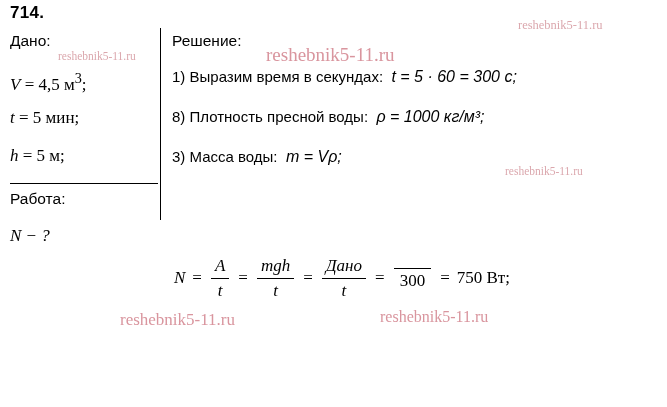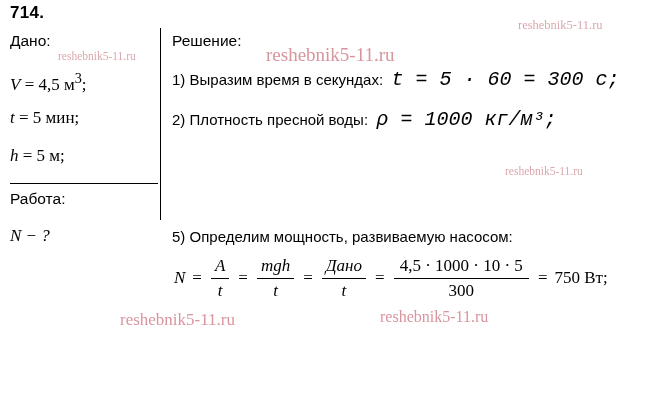--- a/index.html
+++ b/index.html
@@ -88,23 +88,23 @@
   .sol-title {
     font-family: "Liberation Sans", sans-serif;
     font-size: 15.5px;
   }
   .sol-step {
     font-family: "Liberation Sans", sans-serif;
     font-size: 15px;
     white-space: nowrap;
   }
   .math {
-    font-family: Liberation Mono, monospace;
-    font-style: italic;
-    font-size: 20px;
+    font-family: Liberation Sans, sans-serif;
+    font-style: italic;
+    font-size: 16px;
   }
 
   .s1 { position: absolute; left: 0;  top: 36px; }
   .s2 { position: absolute; left: 0;  top: 76px; }
   .s3 { position: absolute; left: 0;  top: 116px; }
   .s4 { position: absolute; left: 0;  top: 156px; }
   .s5 { position: absolute; left: 0;  top: 196px; }
 
   
   .formula {
@@ -192,25 +192,25 @@
     <div class="lbl row-find-label">Работа:</div>
 
     <div class="given-line row-n">N −  ?</div>
   </div>
 
   <div class="solution-col">
     <div class="sol-title">Решение:</div>
 
     <div class="sol-step s1"><span>1) Выразим время в секундах:</span>&nbsp;&nbsp;<span class="math">t = 5 · 60 = 300 с;</span></div>
 
-    <div class="sol-step s2"><span>2) Плотность пресной воды:</span>&nbsp;&nbsp;<span class="math">ρ = 1000 кг/м³;</span></div>
-
-
-
-    <div class="sol-step s5"><span>5) Определим мощность, развиваемую насосом:</span></div>
+    <div class="sol-step s2"><span>8) Плотность пресной воды:</span>&nbsp;&nbsp;<span class="math">ρ = 1000 кг/м³;</span></div>
+
+    <div class="sol-step s3"><span>3) Масса воды:</span>&nbsp;&nbsp;<span class="math">m = Vρ;</span></div>
+
+
   </div>
 
   <div class="formula">
     <span class="var">N</span>
     <span class="op">=</span>
 
     <span class="frac">
       <span class="num">A</span>
       <span class="bar"></span>
       <span class="den">t</span>
@@ -228,21 +228,20 @@
 
     <span class="frac">
       <span class="num">Дано</span>
       <span class="bar"></span>
       <span class="den">t</span>
     </span>
 
     <span class="op">=</span>
 
     <span class="frac big">
-      <span class="num upright">4,5 · 1000 · 10 · 5</span>
       <span class="bar"></span>
       <span class="den upright">300</span>
     </span>
 
     <span class="op">=</span>
     <span class="upright">750 Вт;</span>
   </div>
 
 
   <div class="wm wm-1">reshebnik5-11.ru</div>

